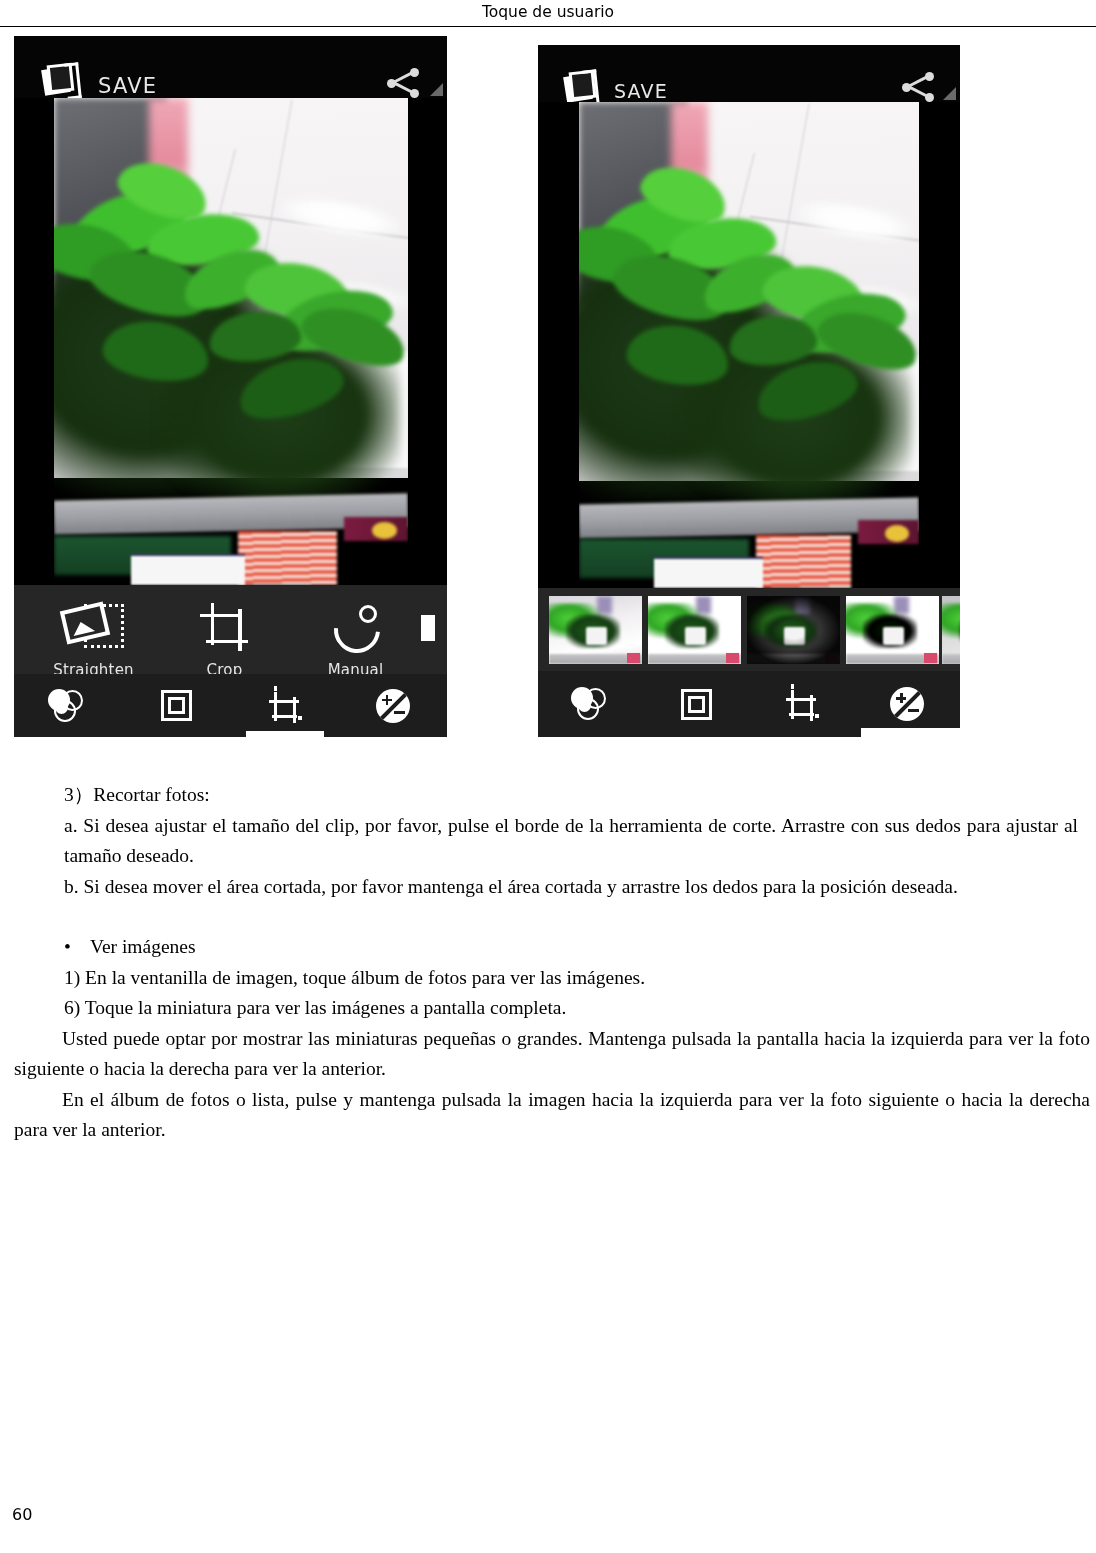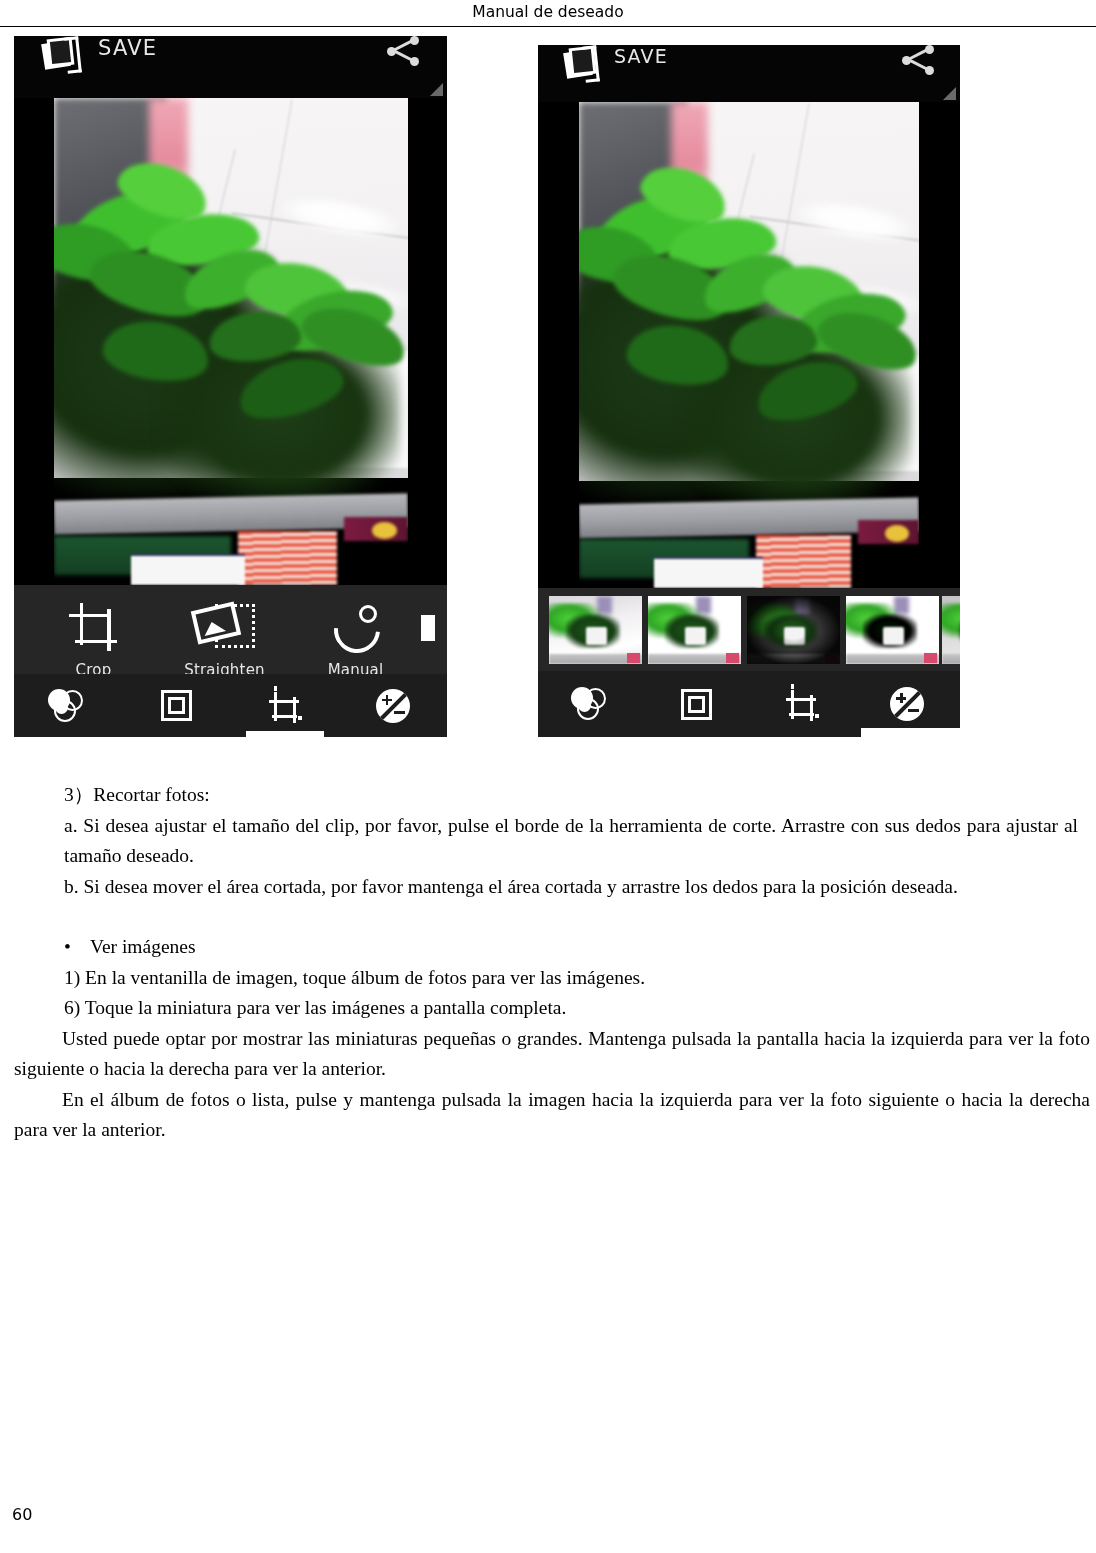--- a/index.html
+++ b/index.html
@@ -48,21 +48,21 @@
   .shot-left  { left: 14px;  top: 36px; width: 433px; height: 701px; }
   .shot-right { left: 538px; top: 45px; width: 422px; height: 692px; }
 
   
   .appbar {
     position: absolute;
     left: 0; top: 0;
     width: 100%;
     background: #050505;
     display: flex;
-    align-items: flex-start;
+    align-items: flex-end;
   }
   .shot-left  .appbar { height: 62px; }
   .shot-right .appbar { height: 57px; }
 
   .appbar-save-icon {
     margin-left: 26px;
     width: 40px; height: 36px;
     position: relative;
     flex: none;
   }
@@ -557,21 +557,21 @@
     top: 1505px;
     font-family: "DejaVu Sans", sans-serif;
     font-size: 16px;
     color: #000;
   }
 </style>
 </head>
 <body>
 
 <div class="page-header">
-  <div class="page-header-title">Manual de deseado</div>
+  <div class="page-header-title">Toque de usuario</div>
 </div>
 <div class="header-rule"></div>
 
 <div class="shot shot-left">
 
   <div class="appbar">
     <div class="appbar-save-icon">
       <span class="sheet-back"></span>
       <span class="sheet-front"></span>
       <span class="bracket"></span>
@@ -619,38 +619,38 @@
       <div class="ph-whitebox"></div>
       <div class="ph-magenta"></div>
       <div class="ph-yellowdot"></div>
     </div>
   </div>
 
   <div class="strip">
     <div class="tools-row">
       <div class="tool">
         <div class="tool-icon">
+          <div class="ic-straighten">
+            <span class="dotsq"></span>
+            <span class="frame"></span>
+          </div>
+        </div>
+        <div class="tool-label">Straighten</div>
+      </div>
+
+      <div class="tool">
+        <div class="tool-icon">
           <div class="ic-crop">
             <span class="v"></span>
               <span class="h"></span>
             <span class="v2"></span>
               <span class="h2"></span>
           </div>
         </div>
         <div class="tool-label">Crop</div>
-      </div>
-
-      <div class="tool">
-        <div class="tool-icon">
-          <div class="ic-straighten">
-            <span class="dotsq"></span>
-            <span class="frame"></span>
-          </div>
-        </div>
-        <div class="tool-label">Straighten</div>
       </div>
 
       <div class="tool">
         <div class="tool-icon">
           <div class="ic-rotate">
             <span class="arc"></span>
             <span class="knob"></span>
           </div>
         </div>
         <div class="tool-label">Manual</div>

